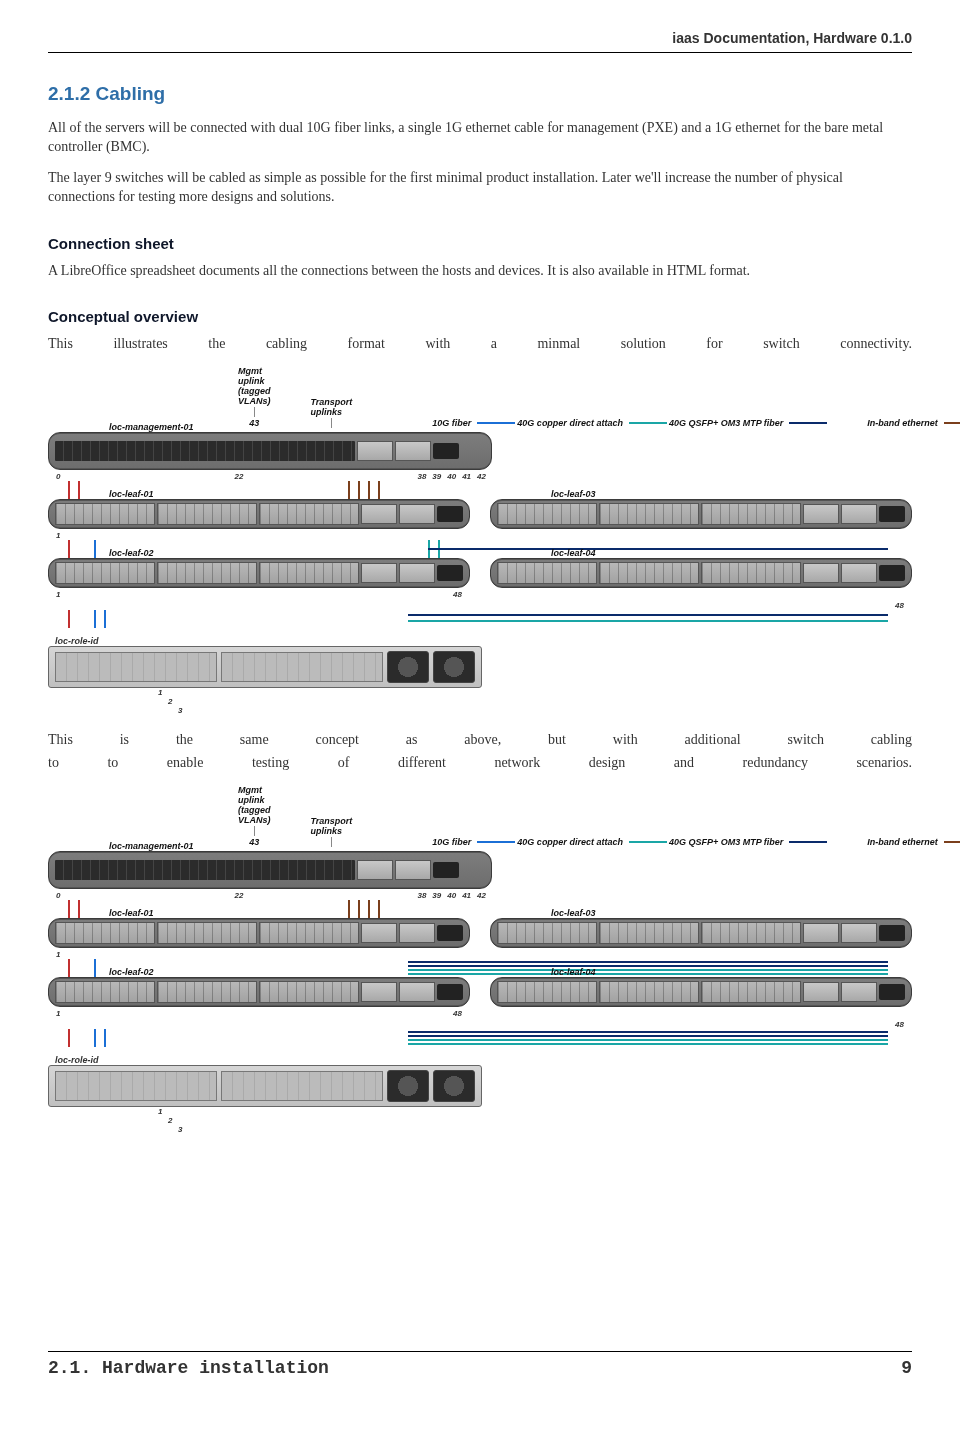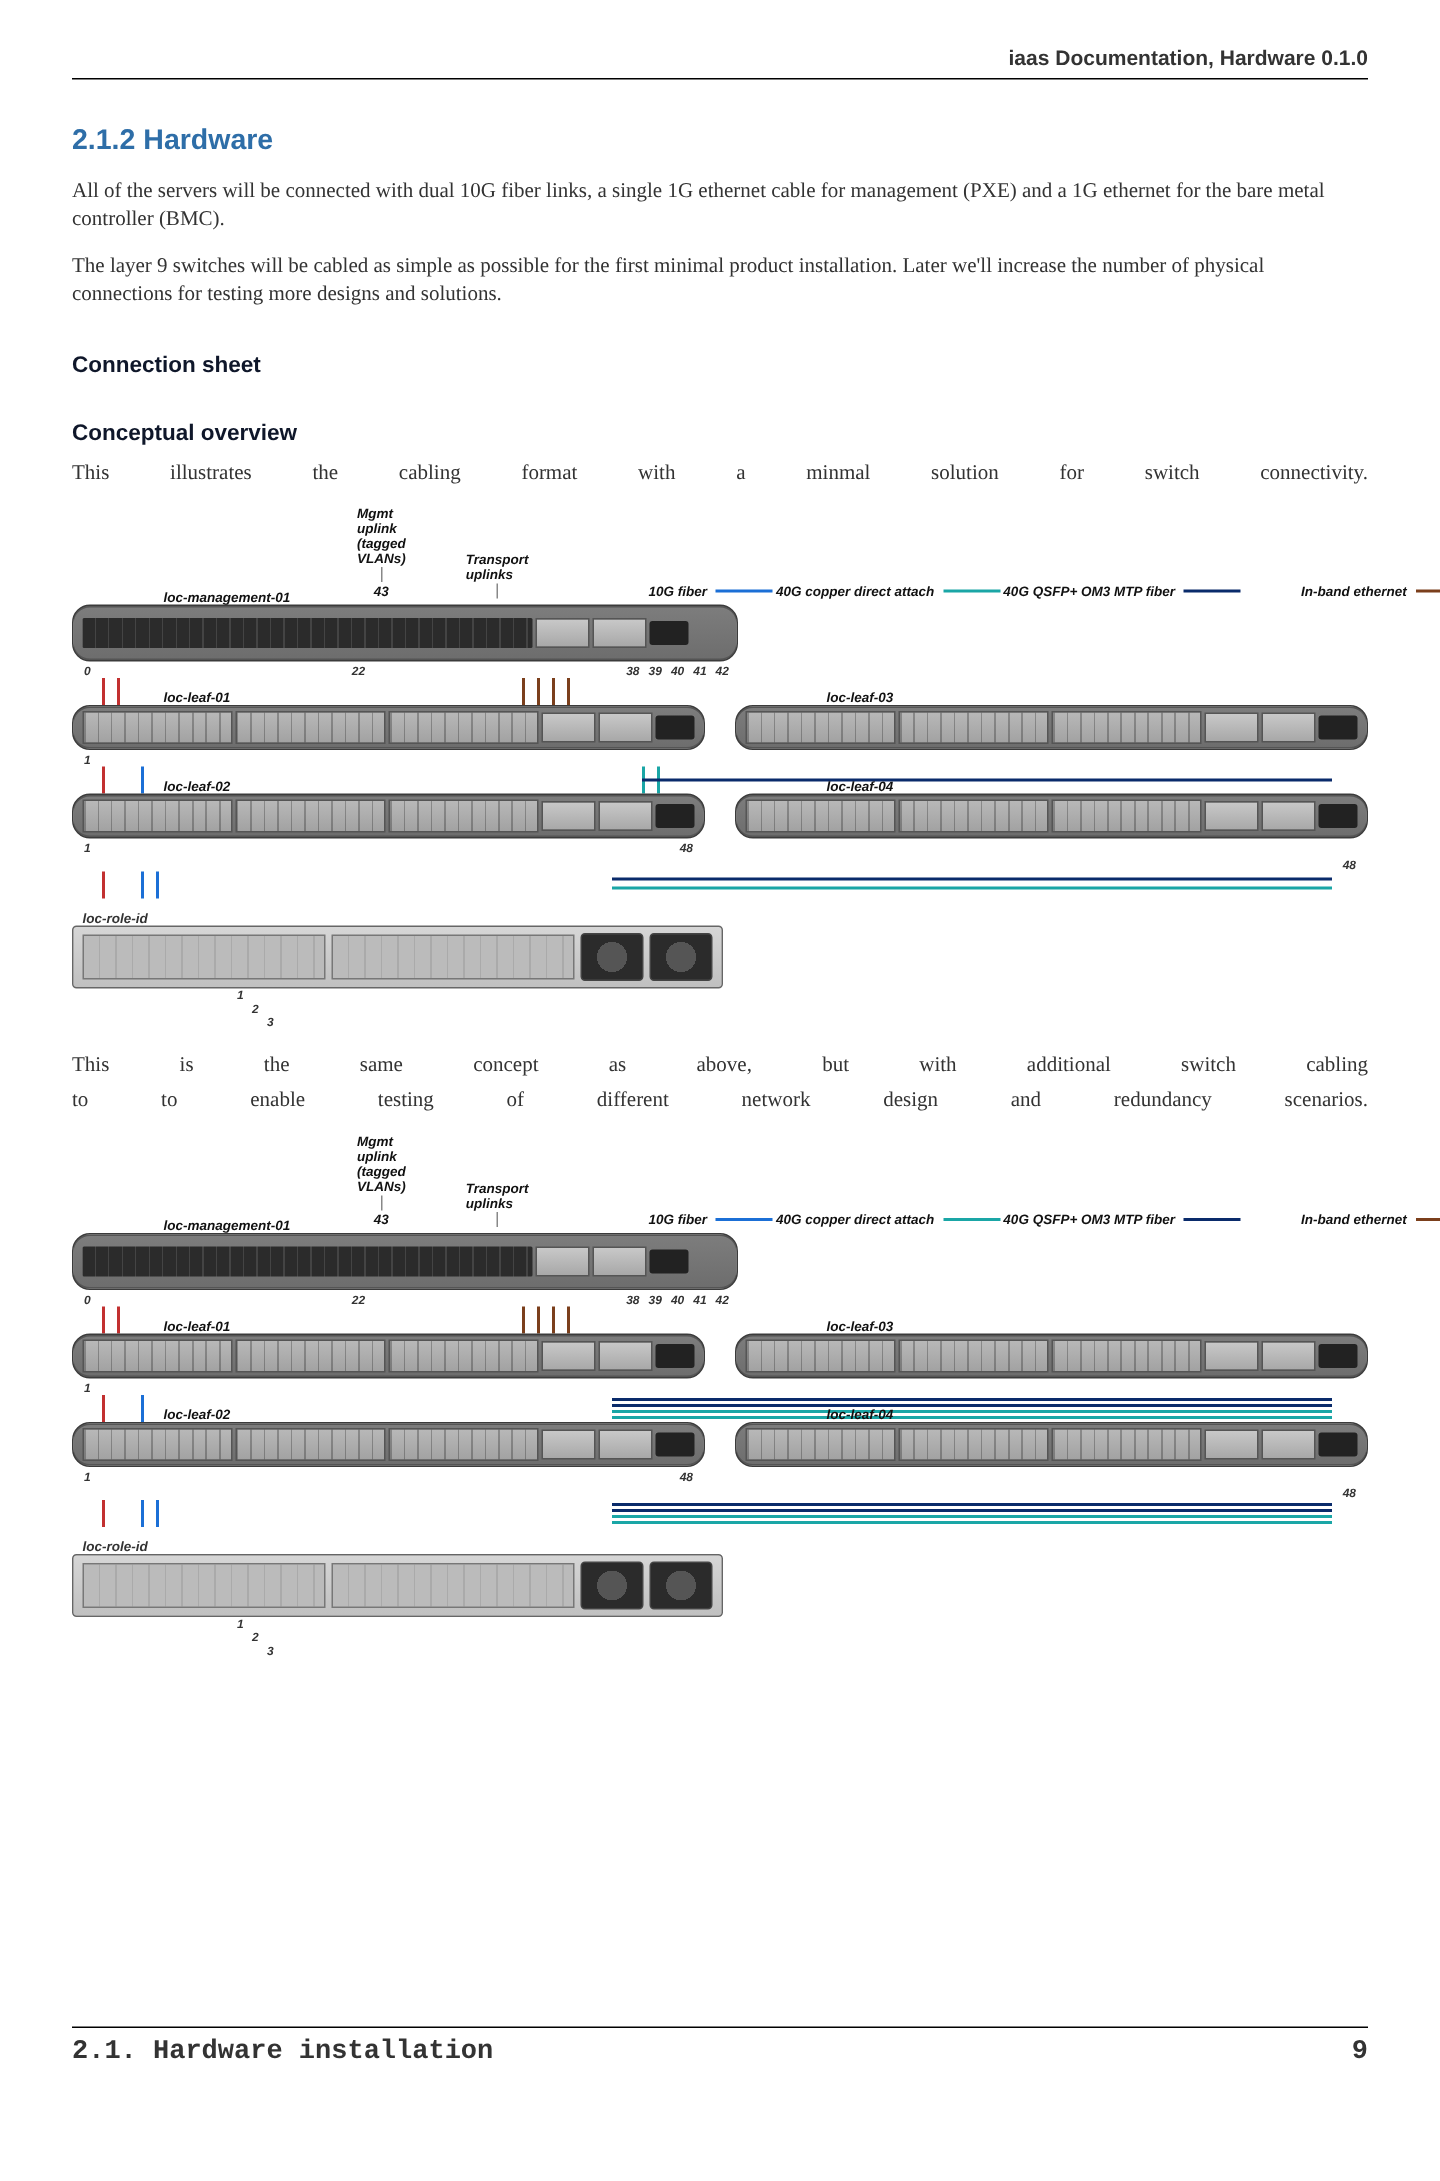--- a/index.html
+++ b/index.html
@@ -178,25 +178,26 @@
     font-size: 18px;
   }
 </style>
 </head>
 <body>
 
 <div class="page">
 
   <div class="running-head">iaas Documentation, Hardware 0.1.0</div>
 
-  <h2 class="sec">2.1.2 Hardware</h2>
+  <h2 class="sec">2.1.2 Cabling</h2>
   <p>All of the servers will be connected with dual 10G fiber links, a single 1G ethernet cable for management (PXE) and a 1G ethernet for the bare metal controller (BMC).</p>
   <p>The layer 9 switches will be cabled as simple as possible for the first minimal product installation. Later we'll increase the number of physical connections for testing more designs and solutions.</p>
 
   <h3 class="sub">Connection sheet</h3>
+  <p>A LibreOffice spreadsheet documents all the connections between the hosts and devices. It is also available in HTML format.</p>
 
   <h3 class="sub">Conceptual overview</h3>
   <p class="justified">This illustrates the cabling format with a minmal solution for switch connectivity.</p>
 
   <div class="diagram">
     <div class="legend-row legend-left">
       <div class="mgmt-block">
         <span>Mgmt uplink (tagged VLANs)</span>
         <div class="drop-line"></div>
         <span>43</span>

